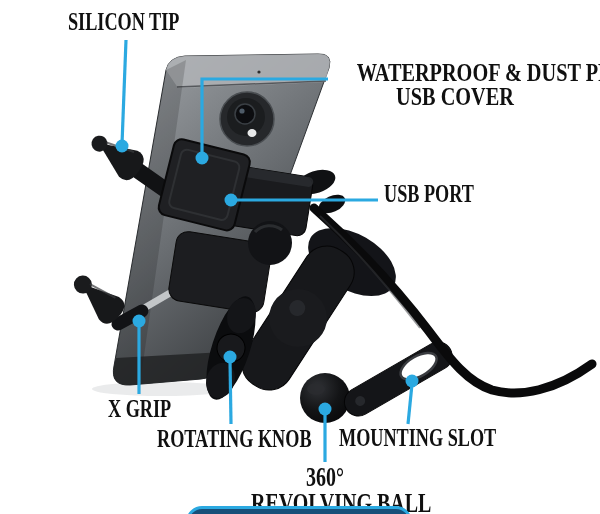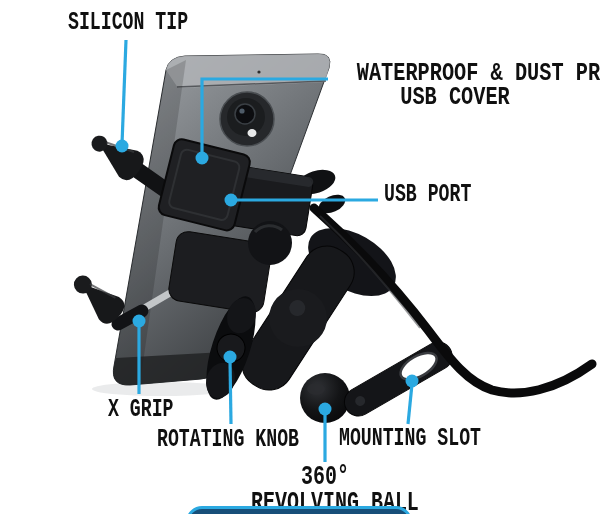--- a/index.html
+++ b/index.html
@@ -1,18 +1,18 @@
 <!DOCTYPE html>
 <html><head>
 <meta charset="utf-8">
 <style>
   html,body{margin:0;padding:0;background:#fff;}
   #stage{
     position:relative;width:600px;height:514px;overflow:hidden;
-    background:#ffffff;font-family:Liberation Mono, monospace;
+    background:#ffffff;font-family:Liberation Serif, serif;
   }
   #art{position:absolute;left:0;top:0;}
   .lbl{
     position:absolute;color:#101010;font-weight:bold;font-size:26px;
     line-height:1;white-space:nowrap;transform:scaleX(0.70);
     transform-origin:left top;letter-spacing:0px;
   }
   #waterproof-block{
     position:absolute;left:329px;top:61px;width:252px;text-align:center;
     transform:scaleX(0.78);transform-origin:center top;

